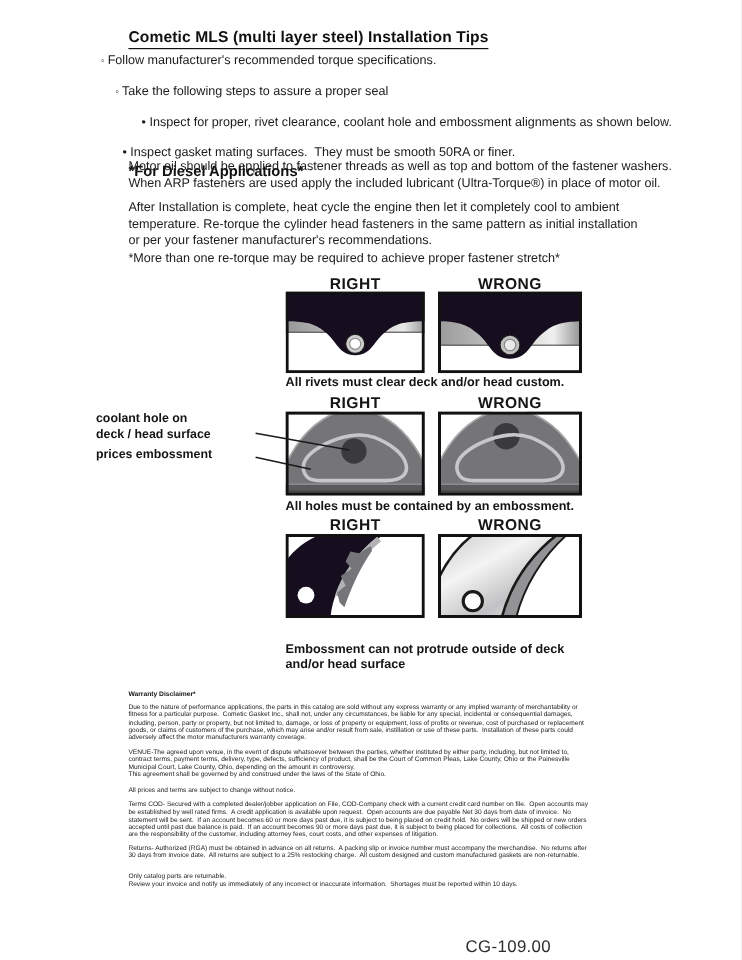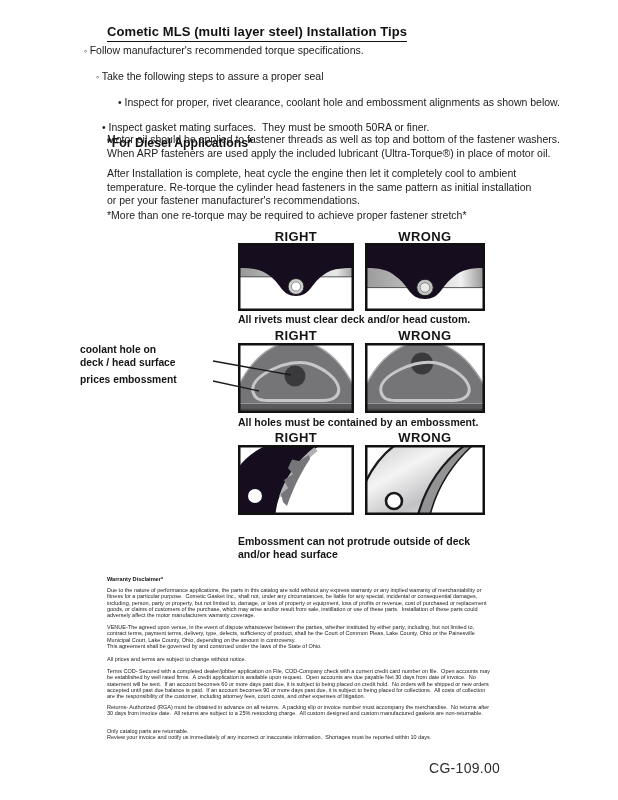--- a/index.html
+++ b/index.html
@@ -183,15 +183,15 @@
   <div class="abs legal" style="left:107px;top:668px;">Terms COD- Secured with a completed dealer/jobber application on File, COD-Company check with a current credit card number on file.  Open accounts may
 be established by well rated firms.  A credit application is available upon request.  Open accounts are due payable Net 30 days from date of invoice.  No
 statement will be sent.  If an account becomes 60 or more days past due, it is subject to being placed on credit hold.  No orders will be shipped or new orders
 accepted until past due balance is paid.  If an account becomes 90 or more days past due, it is subject to being placed for collections.  All costs of collection
 are the responsibility of the customer, including attorney fees, court costs, and other expenses of litigation.</div>
   <div class="abs legal" style="left:107px;top:704px;">Returns- Authorized (RGA) must be obtained in advance on all returns.  A packing slip or invoice number must accompany the merchandise.  No returns after
 30 days from invoice date.  All returns are subject to a 25% restocking charge.  All custom designed and custom manufactured gaskets are non-returnable.</div>
   <div class="abs legal" style="left:107px;top:728px;">Only catalog parts are returnable.
 Review your invoice and notify us immediately of any incorrect or inaccurate information.  Shortages must be reported within 10 days.</div>
 
-  <div class="abs footer-code" style="left:388px;top:760px;margin-left:41px;">CG-109.00</div>
+  <div class="abs footer-code" style="left:388px;top:780px;">CG-109.00</div>
 
 </div>
 
 </body></html>

